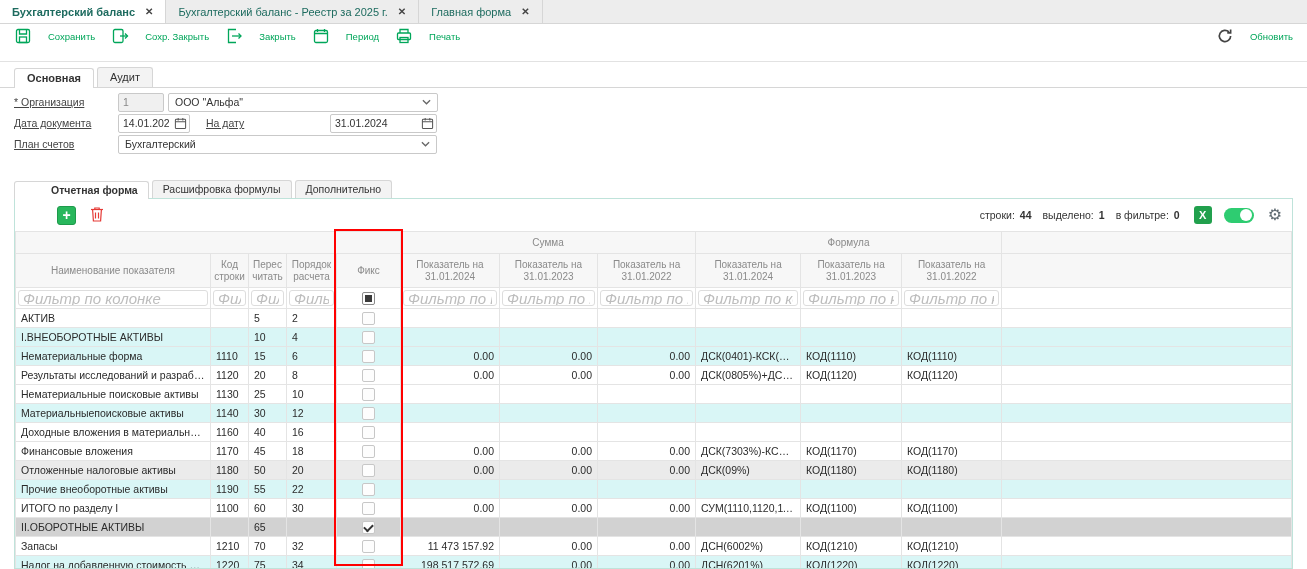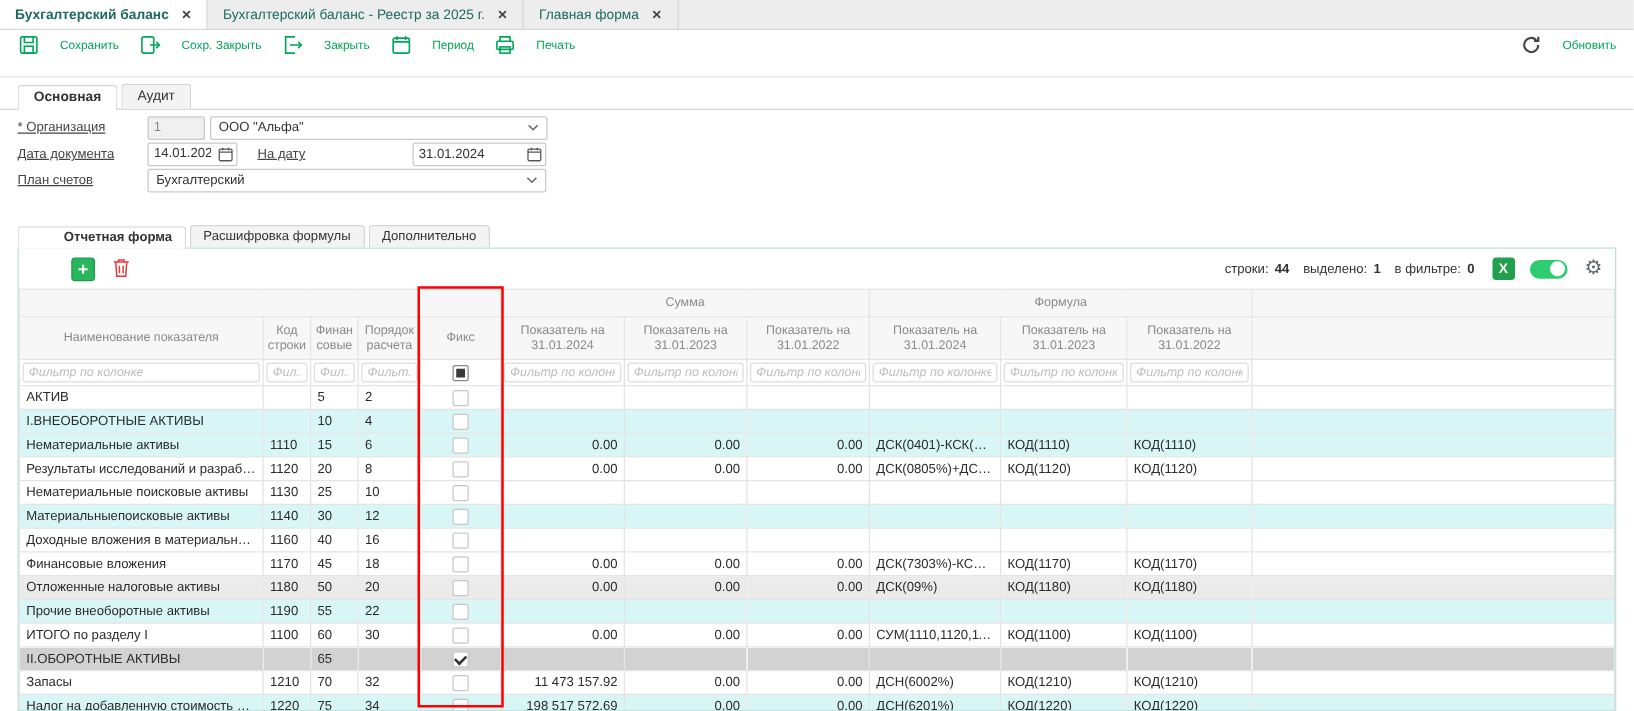--- a/index.html
+++ b/index.html
@@ -65,21 +65,21 @@
   .toggle .knob{position:absolute;top:1.5px;right:2px;width:12px;height:12px;border-radius:50%;background:#fff;}
   .gear{font-size:16px;color:#5f6b72;margin-left:14px;cursor:pointer;line-height:1;}
 
   
   table{border-collapse:collapse;table-layout:fixed;width:100%;}
   th,td{border:1px solid #e4e4e4;overflow:hidden;white-space:nowrap;text-overflow:ellipsis;}
   thead th{background:#f7f7f7;color:#8a8a8a;font-weight:normal;font-size:10px;text-align:center;}
   tr.grp th{height:22px;}
   tr.hdr th{height:34px;white-space:normal;padding:0 3px;line-height:1.2;}
   tr.flt td{height:21px;background:#fff;padding:1px 2px;}
-  tr.flt input{width:100%;height:16px;border:1px solid #ddd;border-radius:3px;font-size:10px;padding:0 4px;
+  tr.flt input{width:100%;height:16px;border:1px solid #ddd;border-radius:3px;font-size:15px;padding:0 4px;
                font-family:"Liberation Sans",sans-serif;color:#555;}
   input::placeholder{color:#bdbdbd;font-style:italic;}
   tbody td{height:19px;font-size:10.5px;color:#2b2b2b;padding:0 5px;}
   tbody td.num{text-align:right;}
   tbody td.cell-fix,tr.flt td.fixcell{text-align:center;padding:0;}
   tr.row-white{background:#fff;}
   tr.row-cyan{background:#d9f6f6;}
   tr.row-gray{background:#ebebeb;}
   tr.row-selected{background:#d2d2d2;}
 
@@ -281,21 +281,21 @@
     <thead>
       <tr class="grp">
         <th colspan="5"></th>
         <th colspan="3">Сумма</th>
         <th colspan="3">Формула</th>
         <th></th>
       </tr>
       <tr class="hdr">
         <th>Наименование показателя</th>
         <th>Код строки</th>
-        <th style="white-space:normal;word-break:break-word;">Финансовые</th>
+        <th style="white-space:normal;word-break:break-word;">Пересчитать</th>
         <th>Порядок расчета</th>
         <th>Фикс</th>
         <th>Показатель на 31.01.2024</th>
         <th>Показатель на 31.01.2023</th>
         <th>Показатель на 31.01.2022</th>
         <th>Показатель на 31.01.2024</th>
         <th>Показатель на 31.01.2023</th>
         <th>Показатель на 31.01.2022</th>
         <th></th>
       </tr>
@@ -343,21 +343,21 @@
           </td>
           <td class="num"></td>
           <td class="num"></td>
           <td class="num"></td>
           <td></td>
           <td></td>
           <td></td>
           <td></td>
         </tr>
         <tr class="row-cyan">
-          <td>Нематериальные активы</td>
+          <td>Нематериальные форма</td>
           <td>1110</td>
           <td>15</td>
           <td>6</td>
           <td class="cell-fix">
             <div class="cb"></div>
           </td>
           <td class="num">0.00</td>
           <td class="num">0.00</td>
           <td class="num">0.00</td>
           <td>ДСК(0401)-КСК(0501)</td>

